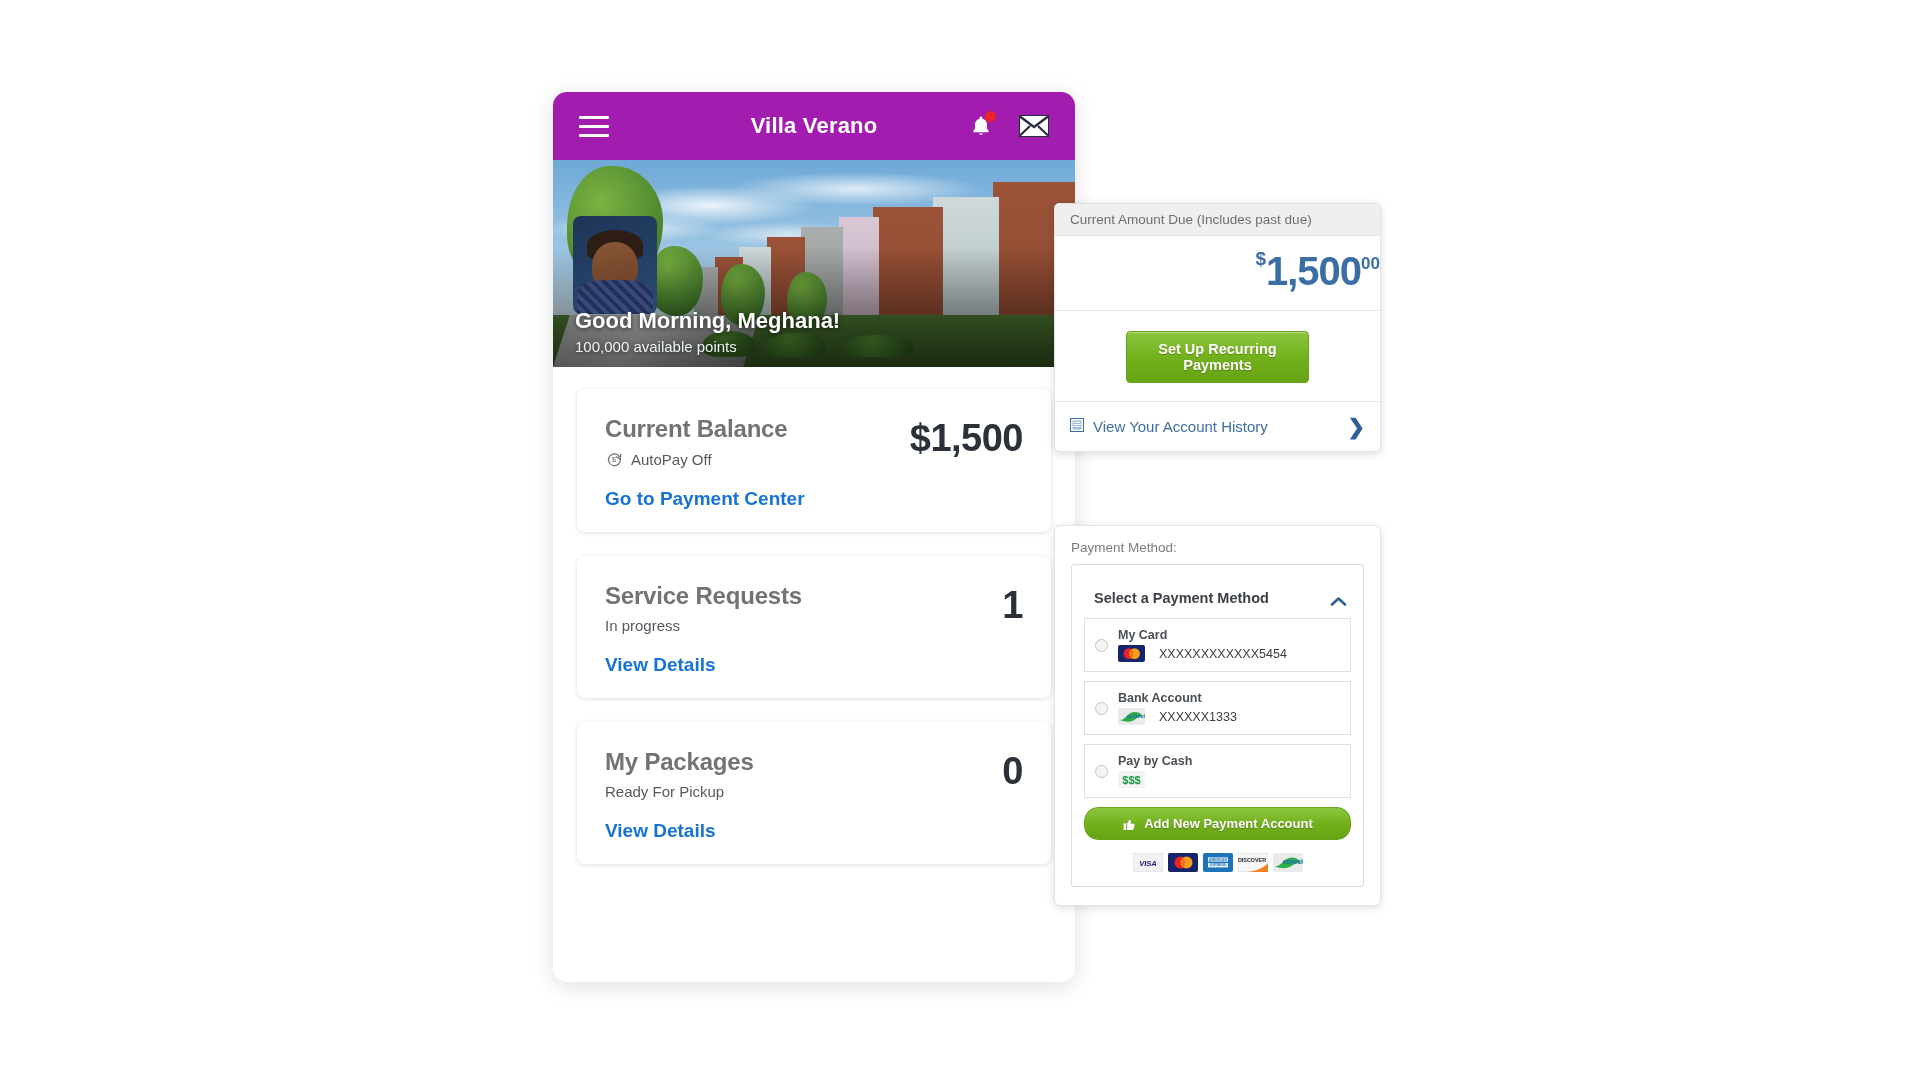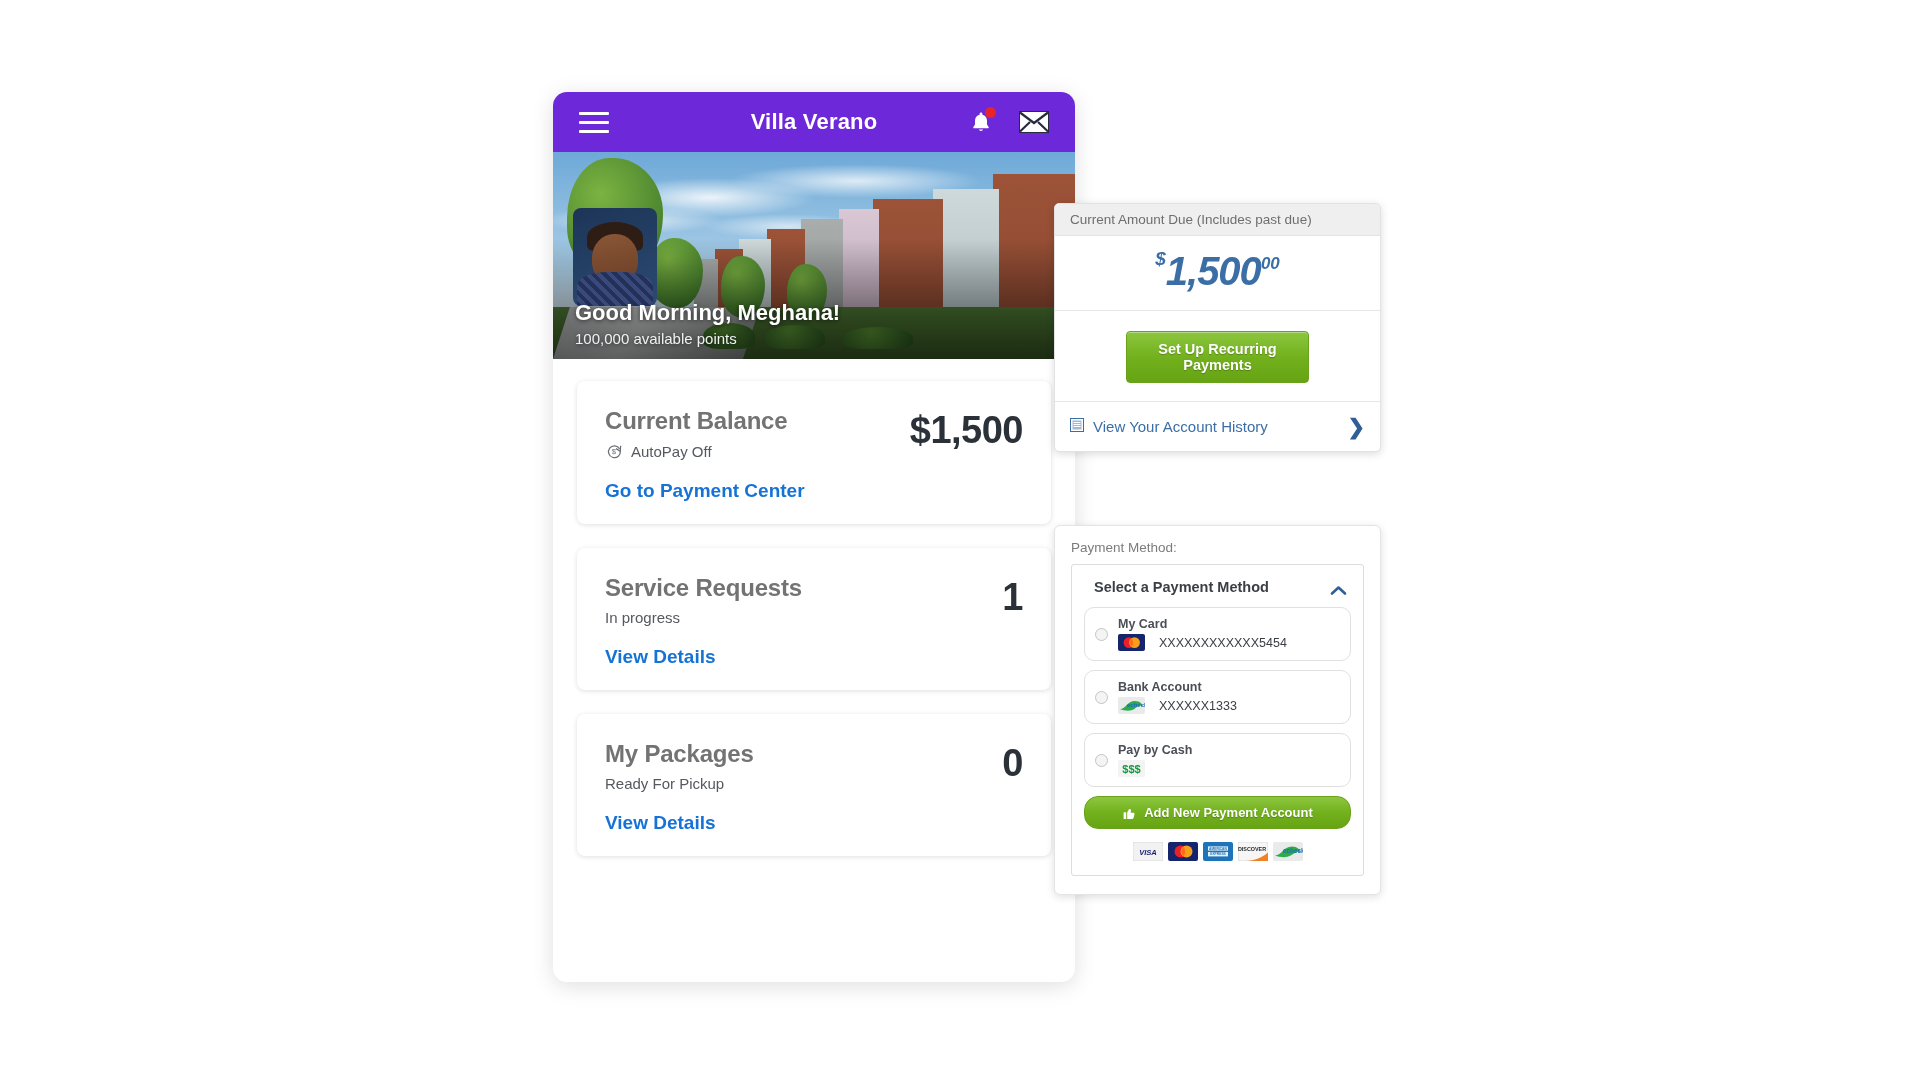--- a/index.html
+++ b/index.html
@@ -16,22 +16,22 @@
     position: absolute;
     left: 553px; top: 92px;
     width: 522px; height: 890px;
     background: #ffffff;
     border-radius: 14px;
     box-shadow: 0 4px 22px rgba(0,0,0,0.13);
     overflow: hidden;
   }
   .phone-header {
     position: relative;
-    height: 60px;
-    background: #6d28d9;
+    height: 68px;
+    background: #a21caf;
     display: flex; align-items: center;
     padding: 0 26px;
   }
   .hamburger { width: 30px; display: flex; flex-direction: column; gap: 6px; cursor: pointer; }
   .hamburger i { display: block; height: 3px; background: #fff; border-radius: 1px; }
   .phone-title {
     position: absolute; left: 0; right: 0; text-align: center;
     color: #fff; font-size: 22px; font-weight: bold; letter-spacing: .2px;
     pointer-events: none;
   }
@@ -153,24 +153,23 @@
     padding: 12px 15px;
     font-size: 18px; color: #4a6b8a;
   }
   .snap-duebar {
     background: #efefef;
     padding: 8px 15px;
     font-size: 13.5px; color: #6e6e6e;
     border-bottom: 1px solid #e4e4e4;
   }
   .snap-amount {
-    text-align: center; padding: 12px 0 16px 0;
+    text-align: right; padding: 12px 0 16px 0;
     border-bottom: 1px solid #e6e6e6;
     color: #3b6ea5;
-    font-style: italic;
   }
   .snap-amount .cur { font-size: 19px; font-weight: bold; vertical-align: 20px; }
   .snap-amount .main { font-size: 40px; font-weight: bold; letter-spacing: -1px;}
   .snap-amount .cents { font-size: 17px; font-weight: bold; vertical-align: 16px; }
   .btn-green {
     display: block; margin: 20px auto 18px auto;
     width: 183px; padding: 9px 0;
     background: linear-gradient(180deg,#8cc63f 0%, #72b01c 52%, #67a415 100%);
     border: 1px solid #6aa319; border-radius: 4px;
     color: #fff; font-size: 14.5px; font-weight: bold;
@@ -190,30 +189,30 @@
   .paypanel {
     position: absolute; left: 1054px; top: 525px;
     width: 327px;
     background: #fff;
     border: 1px solid #e4e4e4;
     border-radius: 6px;
     box-shadow: 0 2px 8px rgba(0,0,0,.13);
     padding: 14px 16px 18px 16px;
   }
   .pay-label { font-size: 13.5px; color: #7c7c7c; margin-bottom: 9px; }
-  .pay-box { border: 1px solid #dcdcdc; border-radius: 3px; padding: 12px 12px 14px 12px; }
+  .pay-box { border: 1px solid #dcdcdc; border-radius: 3px; padding: 23px 12px 14px 12px; }
   .pay-select {
     display: flex; align-items: center;
     padding: 2px 4px 12px 10px; cursor: pointer;
   }
   .pay-select .t { flex: 1; font-size: 14.5px; font-weight: bold; color: #3a3f45; }
   .chev-up { width: 17px; height: 11px; }
   .pm-item {
     display: flex; align-items: center; gap: 10px;
-    border: 1px solid #e0e0e0; border-radius: 10px;
+    border: 1px solid #e0e0e0; border-radius: 0;
     padding: 9px 10px; margin-bottom: 9px;
     background: #fff; cursor: pointer;
   }
   .radio {
     width: 13px; height: 13px; border-radius: 50%;
     border: 1px solid #c4c4c4; background: #f4f4f4; flex: 0 0 13px;
   }
   .pm-text { flex: 1; }
   .pm-name { font-size: 12.5px; font-weight: bold; color: #4a4f55; margin-bottom: 3px;}
   .pm-line { display: flex; align-items: center; gap: 14px; font-size: 12.5px; color: #3a3f45; }

